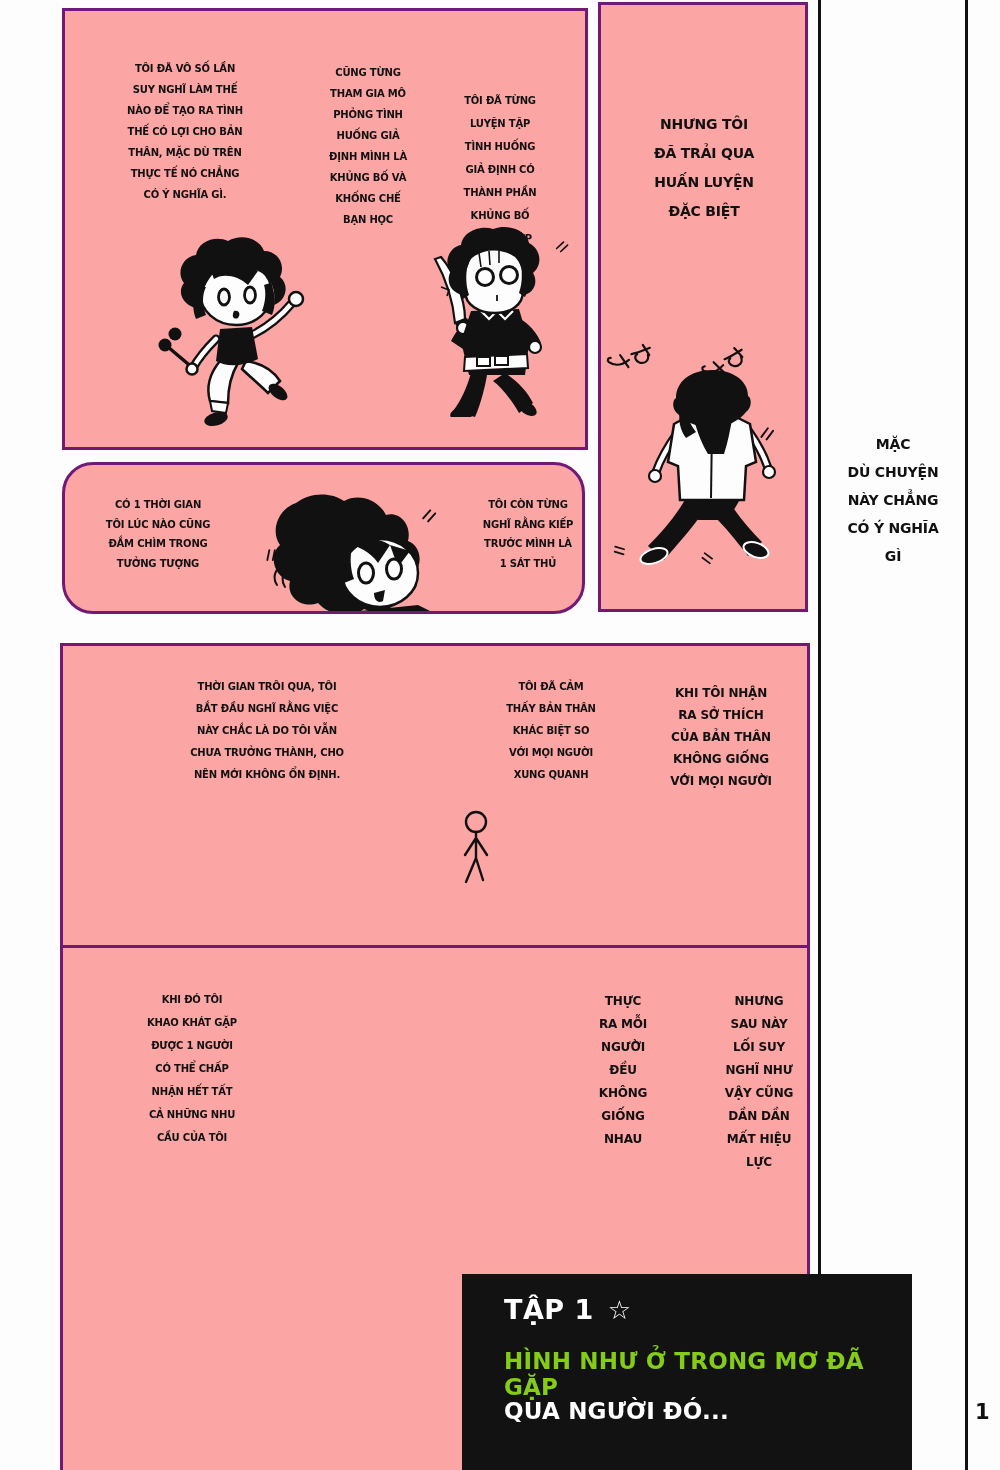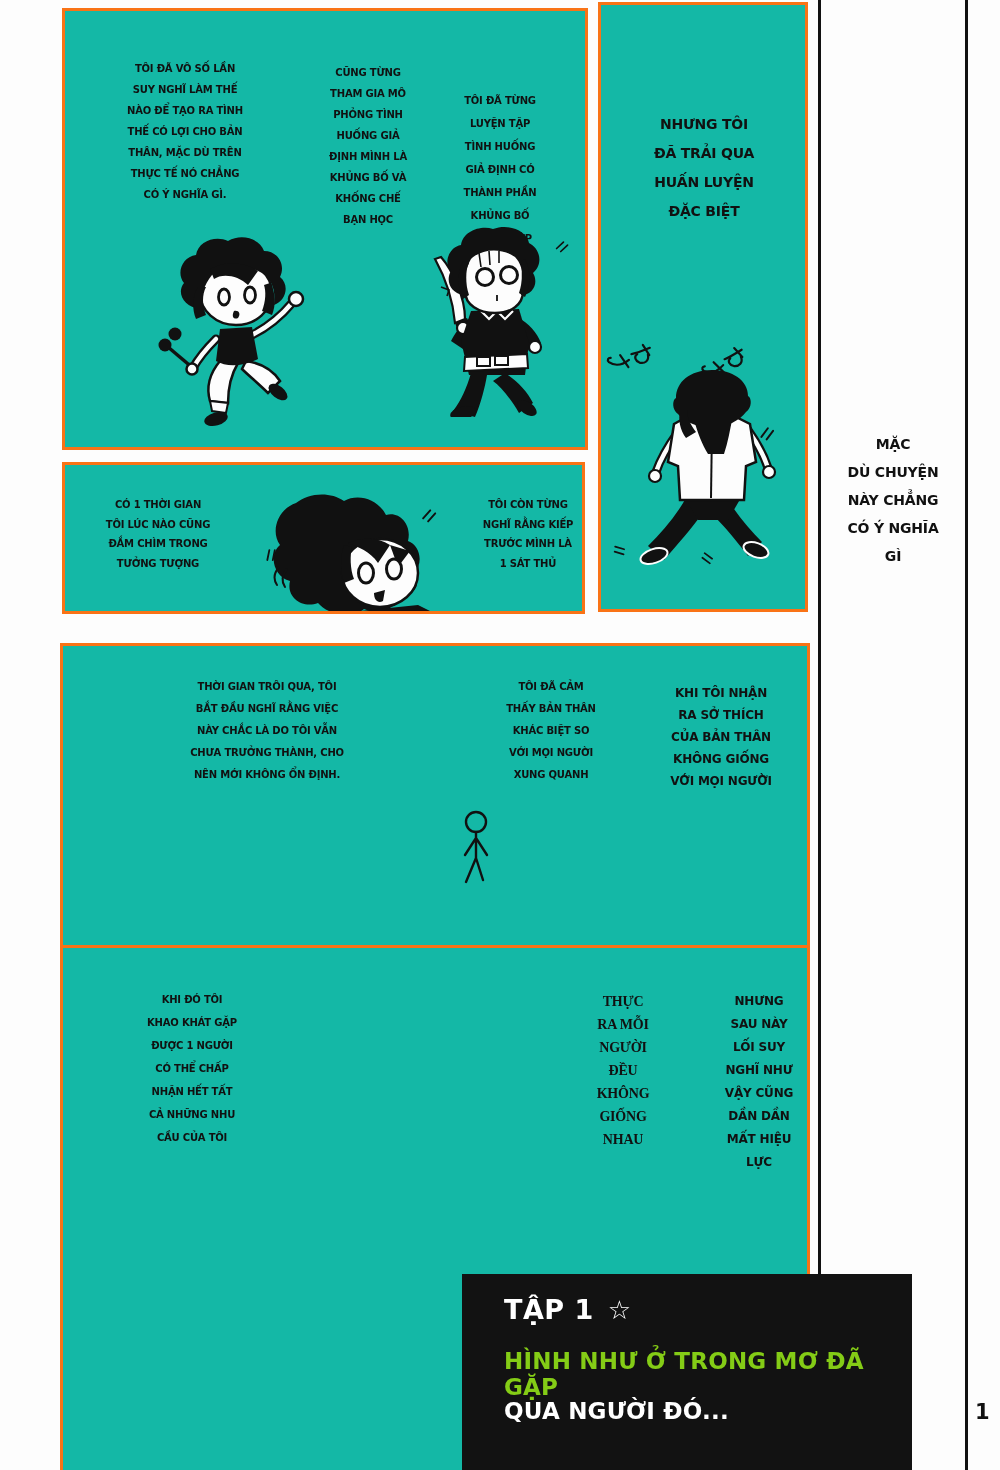--- a/index.html
+++ b/index.html
@@ -1,18 +1,18 @@
 <!DOCTYPE html>
 <html><head>
 <meta charset="utf-8">
 <style>
   html,body{margin:0;padding:0;background:#e8e8e8;}
   .page{position:relative;width:1000px;height:1470px;background:#fdfdfd;overflow:hidden;
         font-family:"DejaVu Sans",sans-serif;color:#111;}
-  .panel{position:absolute;border:3px solid #f97316;background:#14b8a6;overflow:hidden;box-sizing:border-box;}
+  .panel{position:absolute;border:3px solid #701a75;background:#fca5a5;overflow:hidden;box-sizing:border-box;}
   .txt{position:absolute;font-weight:bold;text-align:center;white-space:pre-line;
        letter-spacing:-0.2px;color:#111;}
   .vline{position:absolute;background:#111;}
   .sfx{position:absolute;}
   .tick{position:absolute;}
   .fig{position:absolute;}
   .titlebox{position:absolute;left:462px;top:1274px;width:450px;height:200px;background:#121212;z-index:5;}
   .titlebox .chapter{position:absolute;left:42px;top:20px;color:#fff;font-weight:bold;font-size:27px;letter-spacing:0.5px;}
   .titlebox .star{font-size:26px;margin-left:14px;font-weight:normal;}
   .titlebox .tline1{position:absolute;left:42px;top:74px;color:#84cc16;font-weight:bold;font-size:23px;letter-spacing:0.2px;}
@@ -176,21 +176,21 @@
         </svg>
     </div>
   </div>
 
   <div class="txt" style="left:813px;top:430px;width:160px;font-size:14px;line-height:28px;">MẶC
 DÙ CHUYỆN
 NÀY CHẲNG
 CÓ Ý NGHĨA
 GÌ</div>
 
-  <div class="panel" style="left:62px;top:462px;width:523px;height:152px;">
+  <div class="panel" style="left:62px;top:462px;width:523px;height:152px;border-radius:31px;">
     <div class="txt" style="left:3px;top:30px;width:180px;font-size:10px;line-height:19.5px;">CÓ 1 THỜI GIAN
 TÔI LÚC NÀO CŨNG
 ĐẮM CHÌM TRONG
 TƯỞNG TƯỢNG</div>
     <div class="txt" style="left:373px;top:30px;width:180px;font-size:10px;line-height:19.5px;">TÔI CÒN TỪNG
 NGHĨ RẰNG KIẾP
 TRƯỚC MÌNH LÀ
 1 SÁT THỦ</div>
 
     <div class="fig" style="left:203px;top:22px;">
@@ -250,21 +250,21 @@
   </div>
 
   <div class="panel" style="left:60px;top:945px;width:750px;height:535px;">
     <div class="txt" style="left:29px;top:40px;width:200px;font-size:10px;line-height:23px;">KHI ĐÓ TÔI
 KHAO KHÁT GẶP
 ĐƯỢC 1 NGƯỜI
 CÓ THỂ CHẤP
 NHẬN HẾT TẤT
 CẢ NHỮNG NHU
 CẦU CỦA TÔI</div>
-    <div class="txt" style="left:480px;top:42px;width:160px;font-size:14px;line-height:23px;font-family:Liberation Serif, serif;">THỰC
+    <div class="txt" style="left:480px;top:42px;width:160px;font-size:12px;line-height:23px;">THỰC
 RA MỖI
 NGƯỜI
 ĐỀU
 KHÔNG
 GIỐNG
 NHAU</div>
     <div class="txt" style="left:616px;top:42px;width:160px;font-size:12px;line-height:23px;">NHƯNG
 SAU NÀY
 LỐI SUY
 NGHĨ NHƯ

